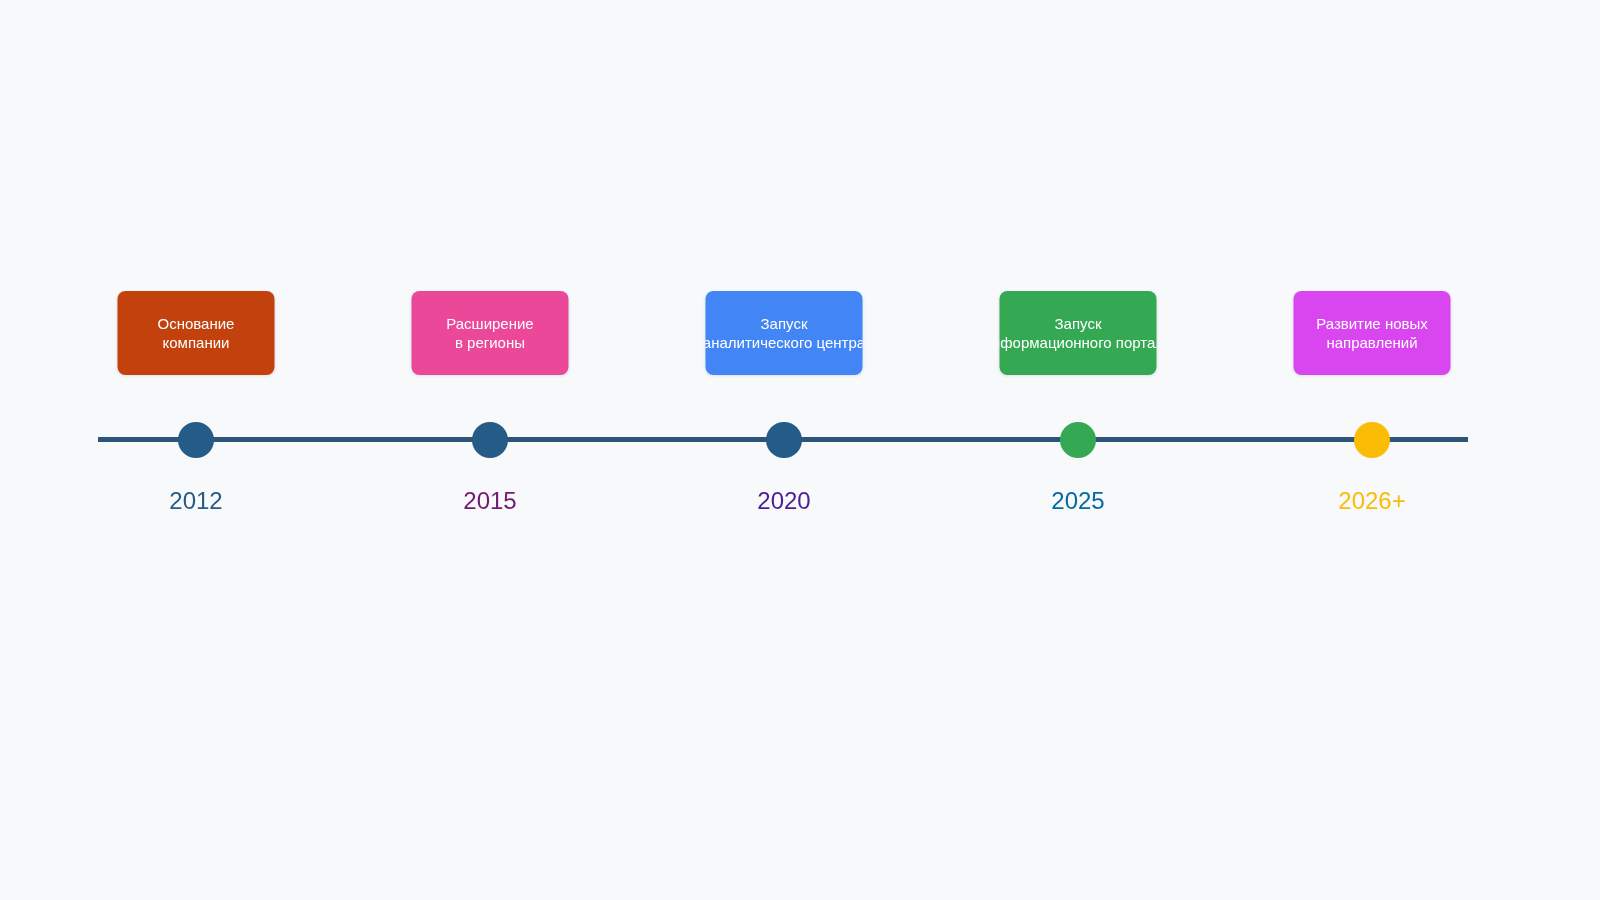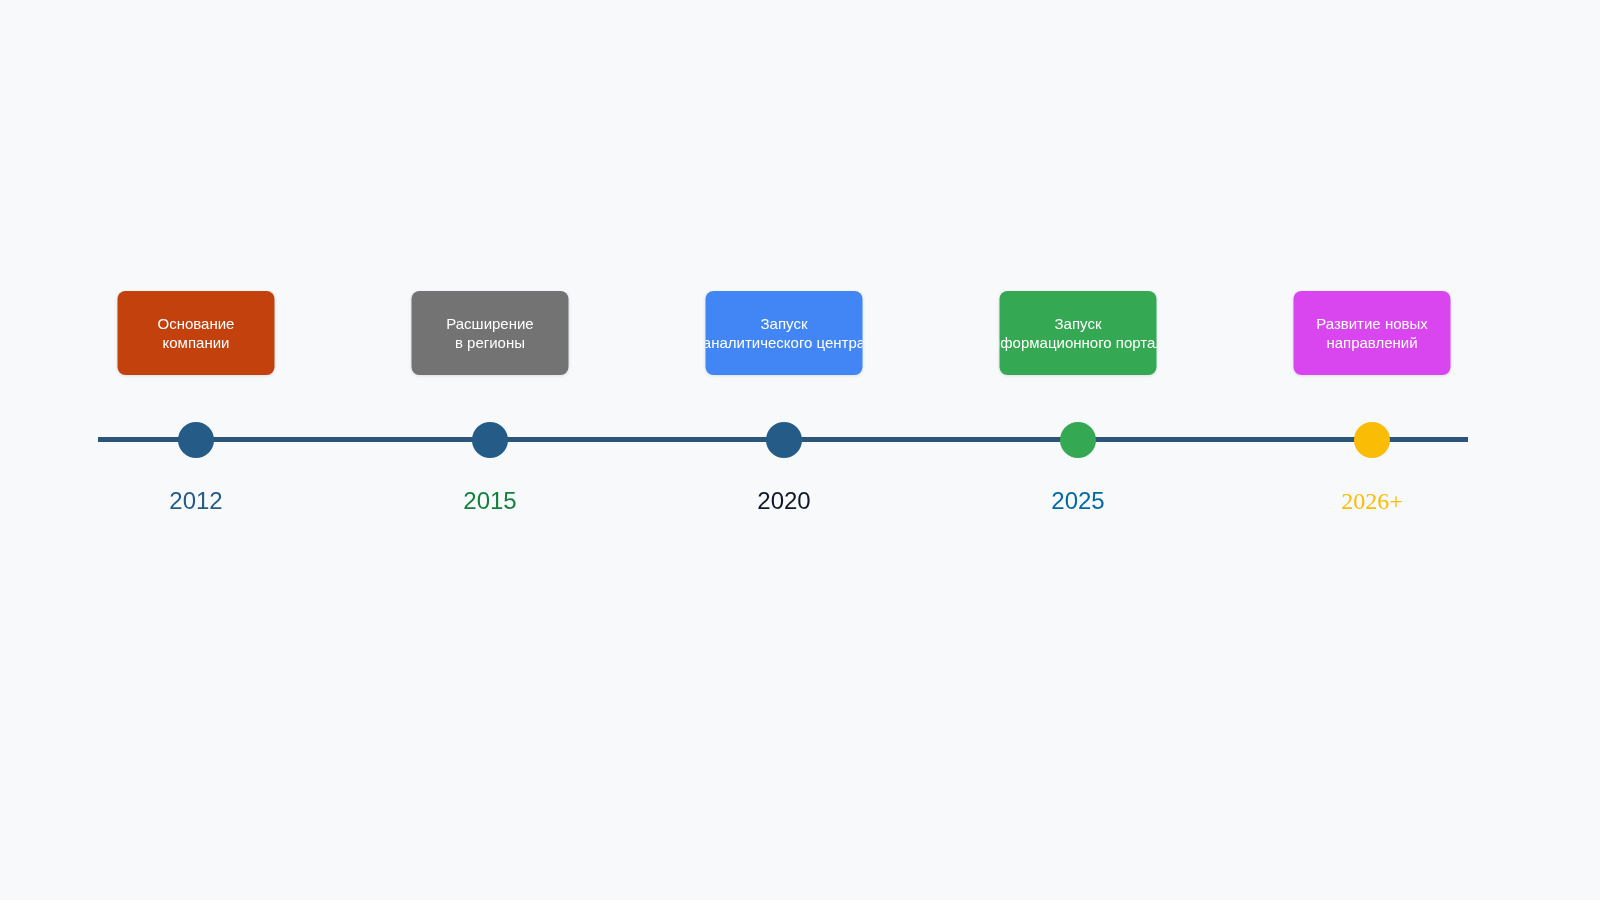--- a/index.html
+++ b/index.html
@@ -103,45 +103,45 @@
   <div id="milestones-container">
       <div class="milestone" style="left: 196px;">
         <div class="milestone-card" style="width: 157px; background: #c2410c;">
           <div class="milestone-card-text">Основание
 компании</div>
         </div>
         <div class="milestone-dot" style="background: rgb(37, 91, 135);"></div>
         <div class="milestone-year" style="color: rgb(37, 91, 135);">2012</div>
       </div>
       <div class="milestone" style="left: 490px;">
-        <div class="milestone-card" style="width: 157px; background: #737373;">
+        <div class="milestone-card" style="width: 157px; background: #ec4899;">
           <div class="milestone-card-text">Расширение
 в регионы</div>
         </div>
         <div class="milestone-dot" style="background: rgb(37, 91, 135);"></div>
-        <div class="milestone-year" style="color: #15803d;">2015</div>
+        <div class="milestone-year" style="color: #701a75;">2015</div>
       </div>
       <div class="milestone" style="left: 784px;">
         <div class="milestone-card" style="width: 157px; background: rgb(66, 133, 244);">
           <div class="milestone-card-text">Запуск
 аналитического центра</div>
         </div>
         <div class="milestone-dot" style="background: rgb(37, 91, 135);"></div>
-        <div class="milestone-year" style="color: #0f172a; text-align: center;">2020</div>
+        <div class="milestone-year" style="color: #4c1d95; text-align: center;">2020</div>
       </div>
       <div class="milestone" style="left: 1078px;">
         <div class="milestone-card" style="width: 157px; background: rgb(52, 168, 83);">
           <div class="milestone-card-text">Запуск
 информационного портала</div>
         </div>
         <div class="milestone-dot" style="background: rgb(52, 168, 83);"></div>
         <div class="milestone-year" style="color: #0369a1;">2025</div>
       </div>
       <div class="milestone" style="left: 1372px;">
         <div class="milestone-card" style="width: 157px; background: #d946ef;">
           <div class="milestone-card-text">Развитие новых
 направлений</div>
         </div>
         <div class="milestone-dot" style="background: rgb(251, 188, 5);"></div>
-        <div class="milestone-year" style="color: rgb(251, 188, 5); font-family: Liberation Serif, serif;">2026+</div>
+        <div class="milestone-year" style="color: rgb(251, 188, 5);">2026+</div>
       </div>
     </div>
 </div>
 
 </body></html>

